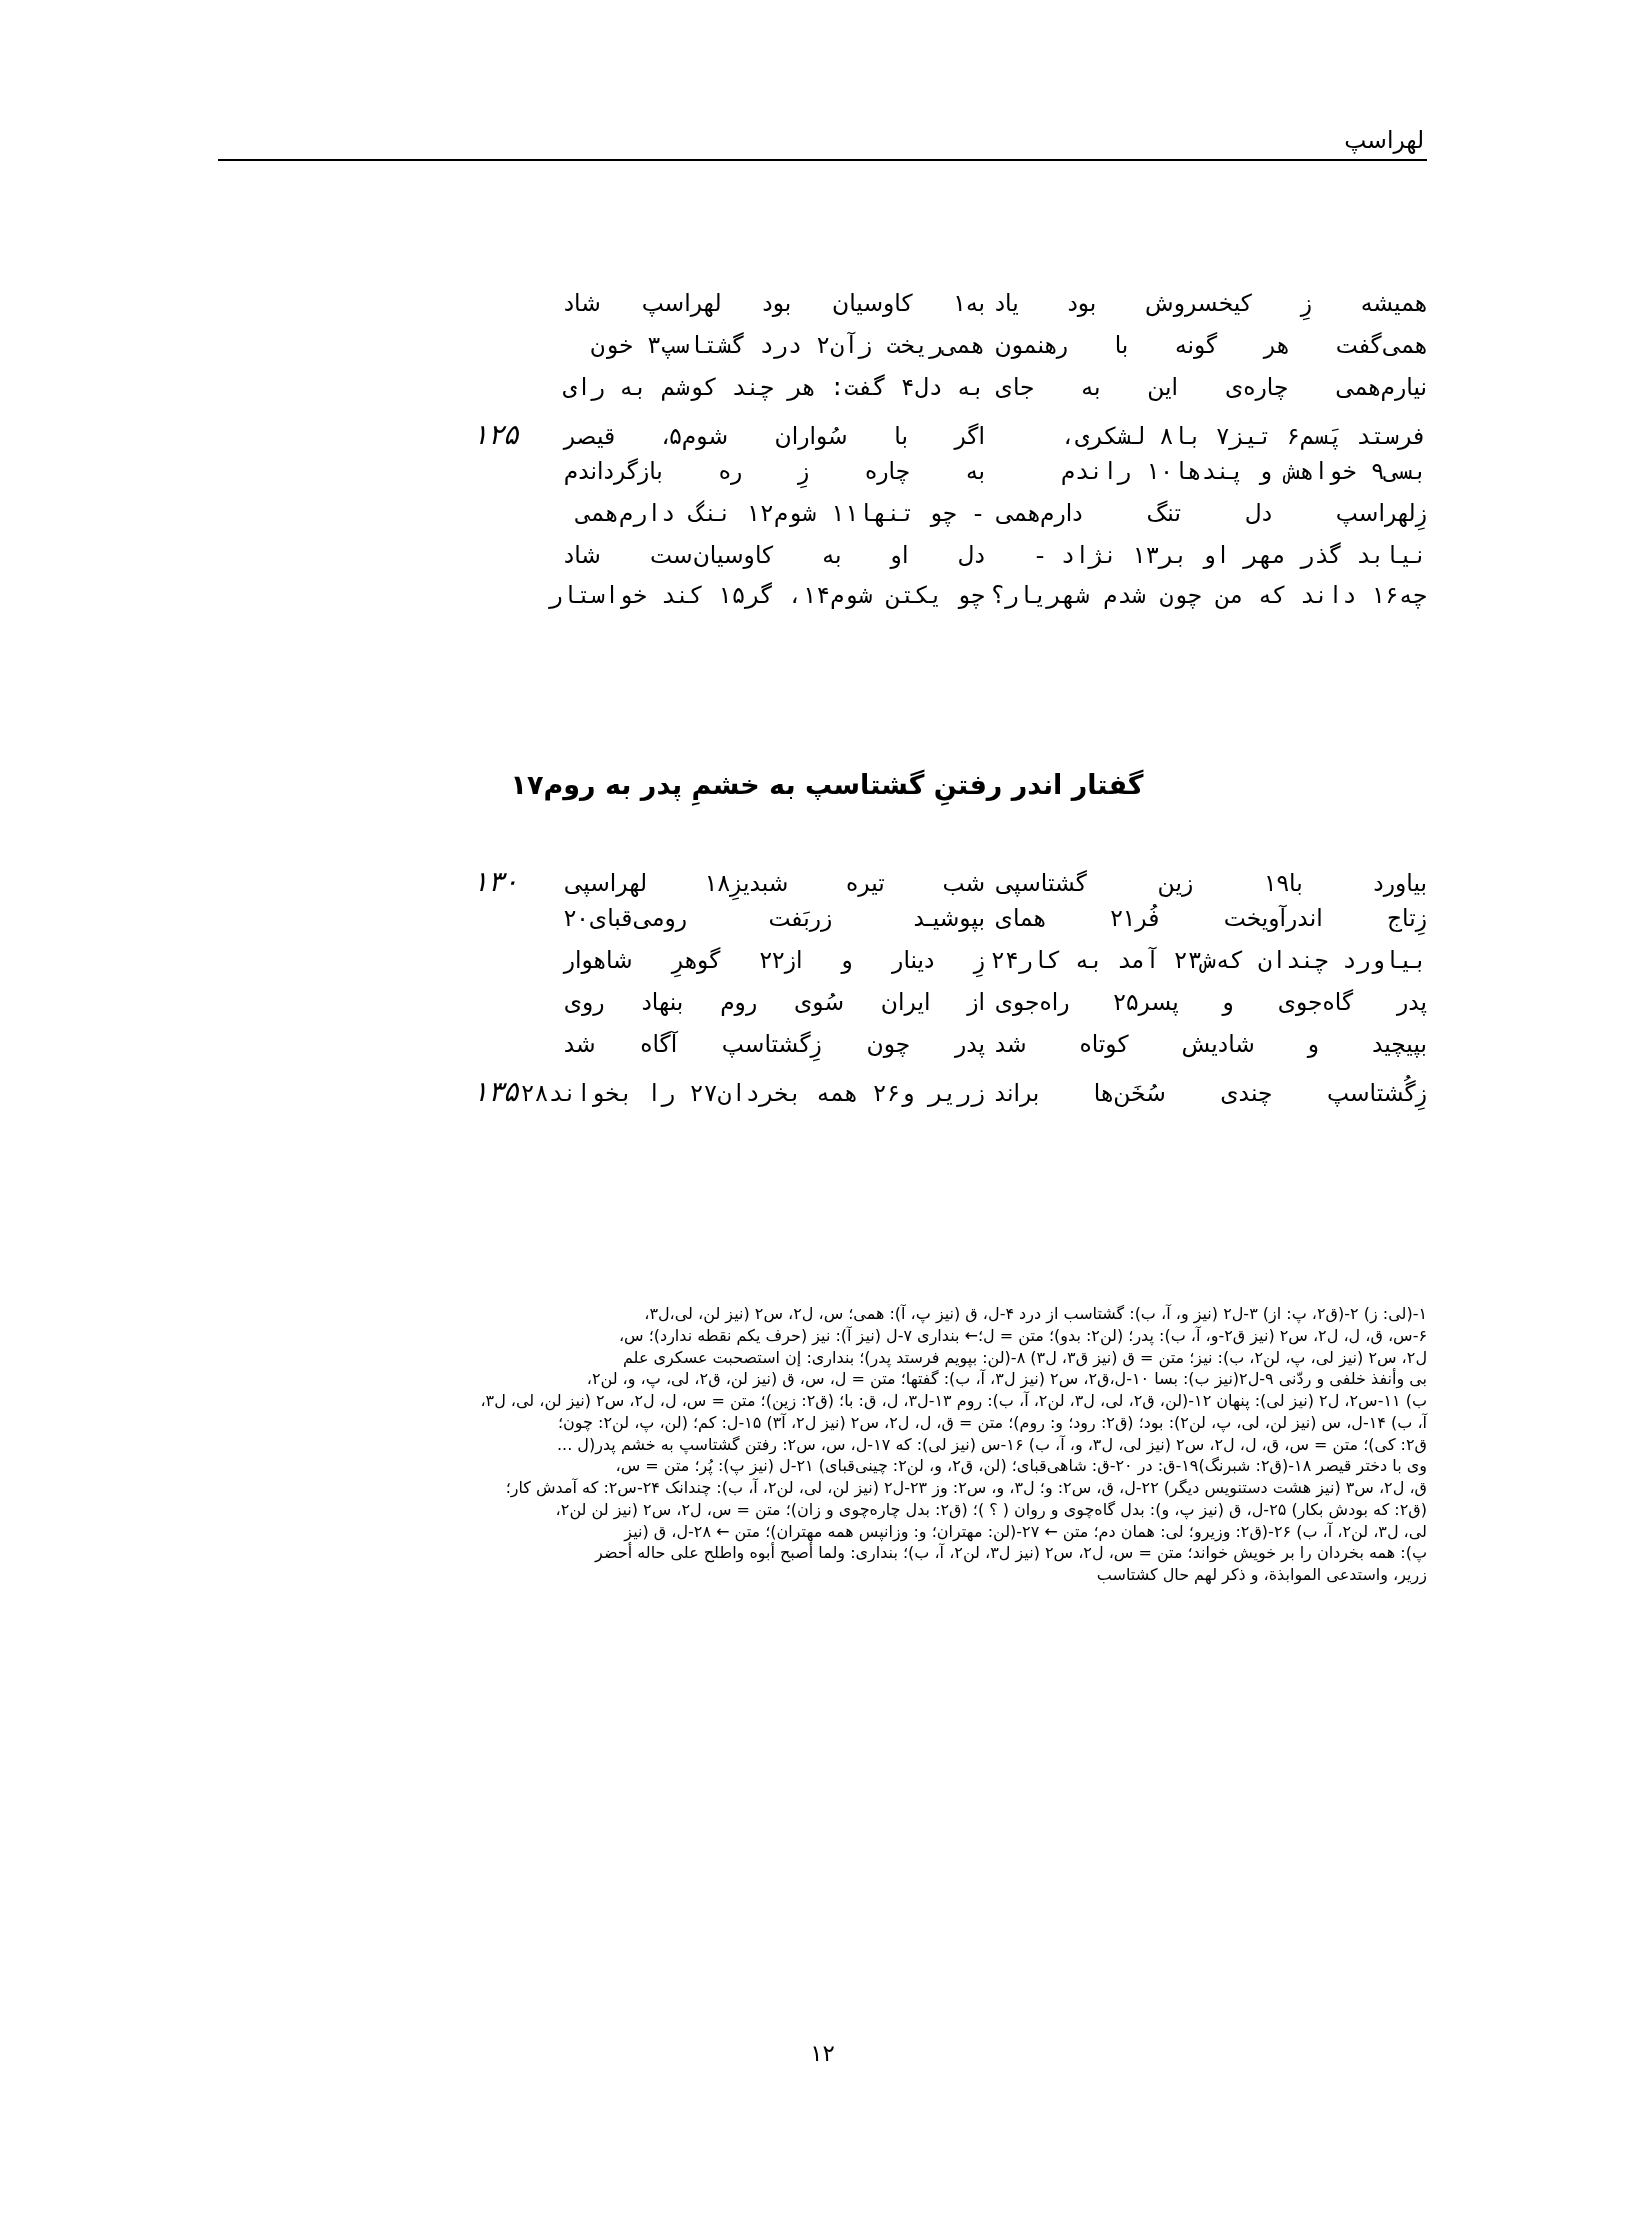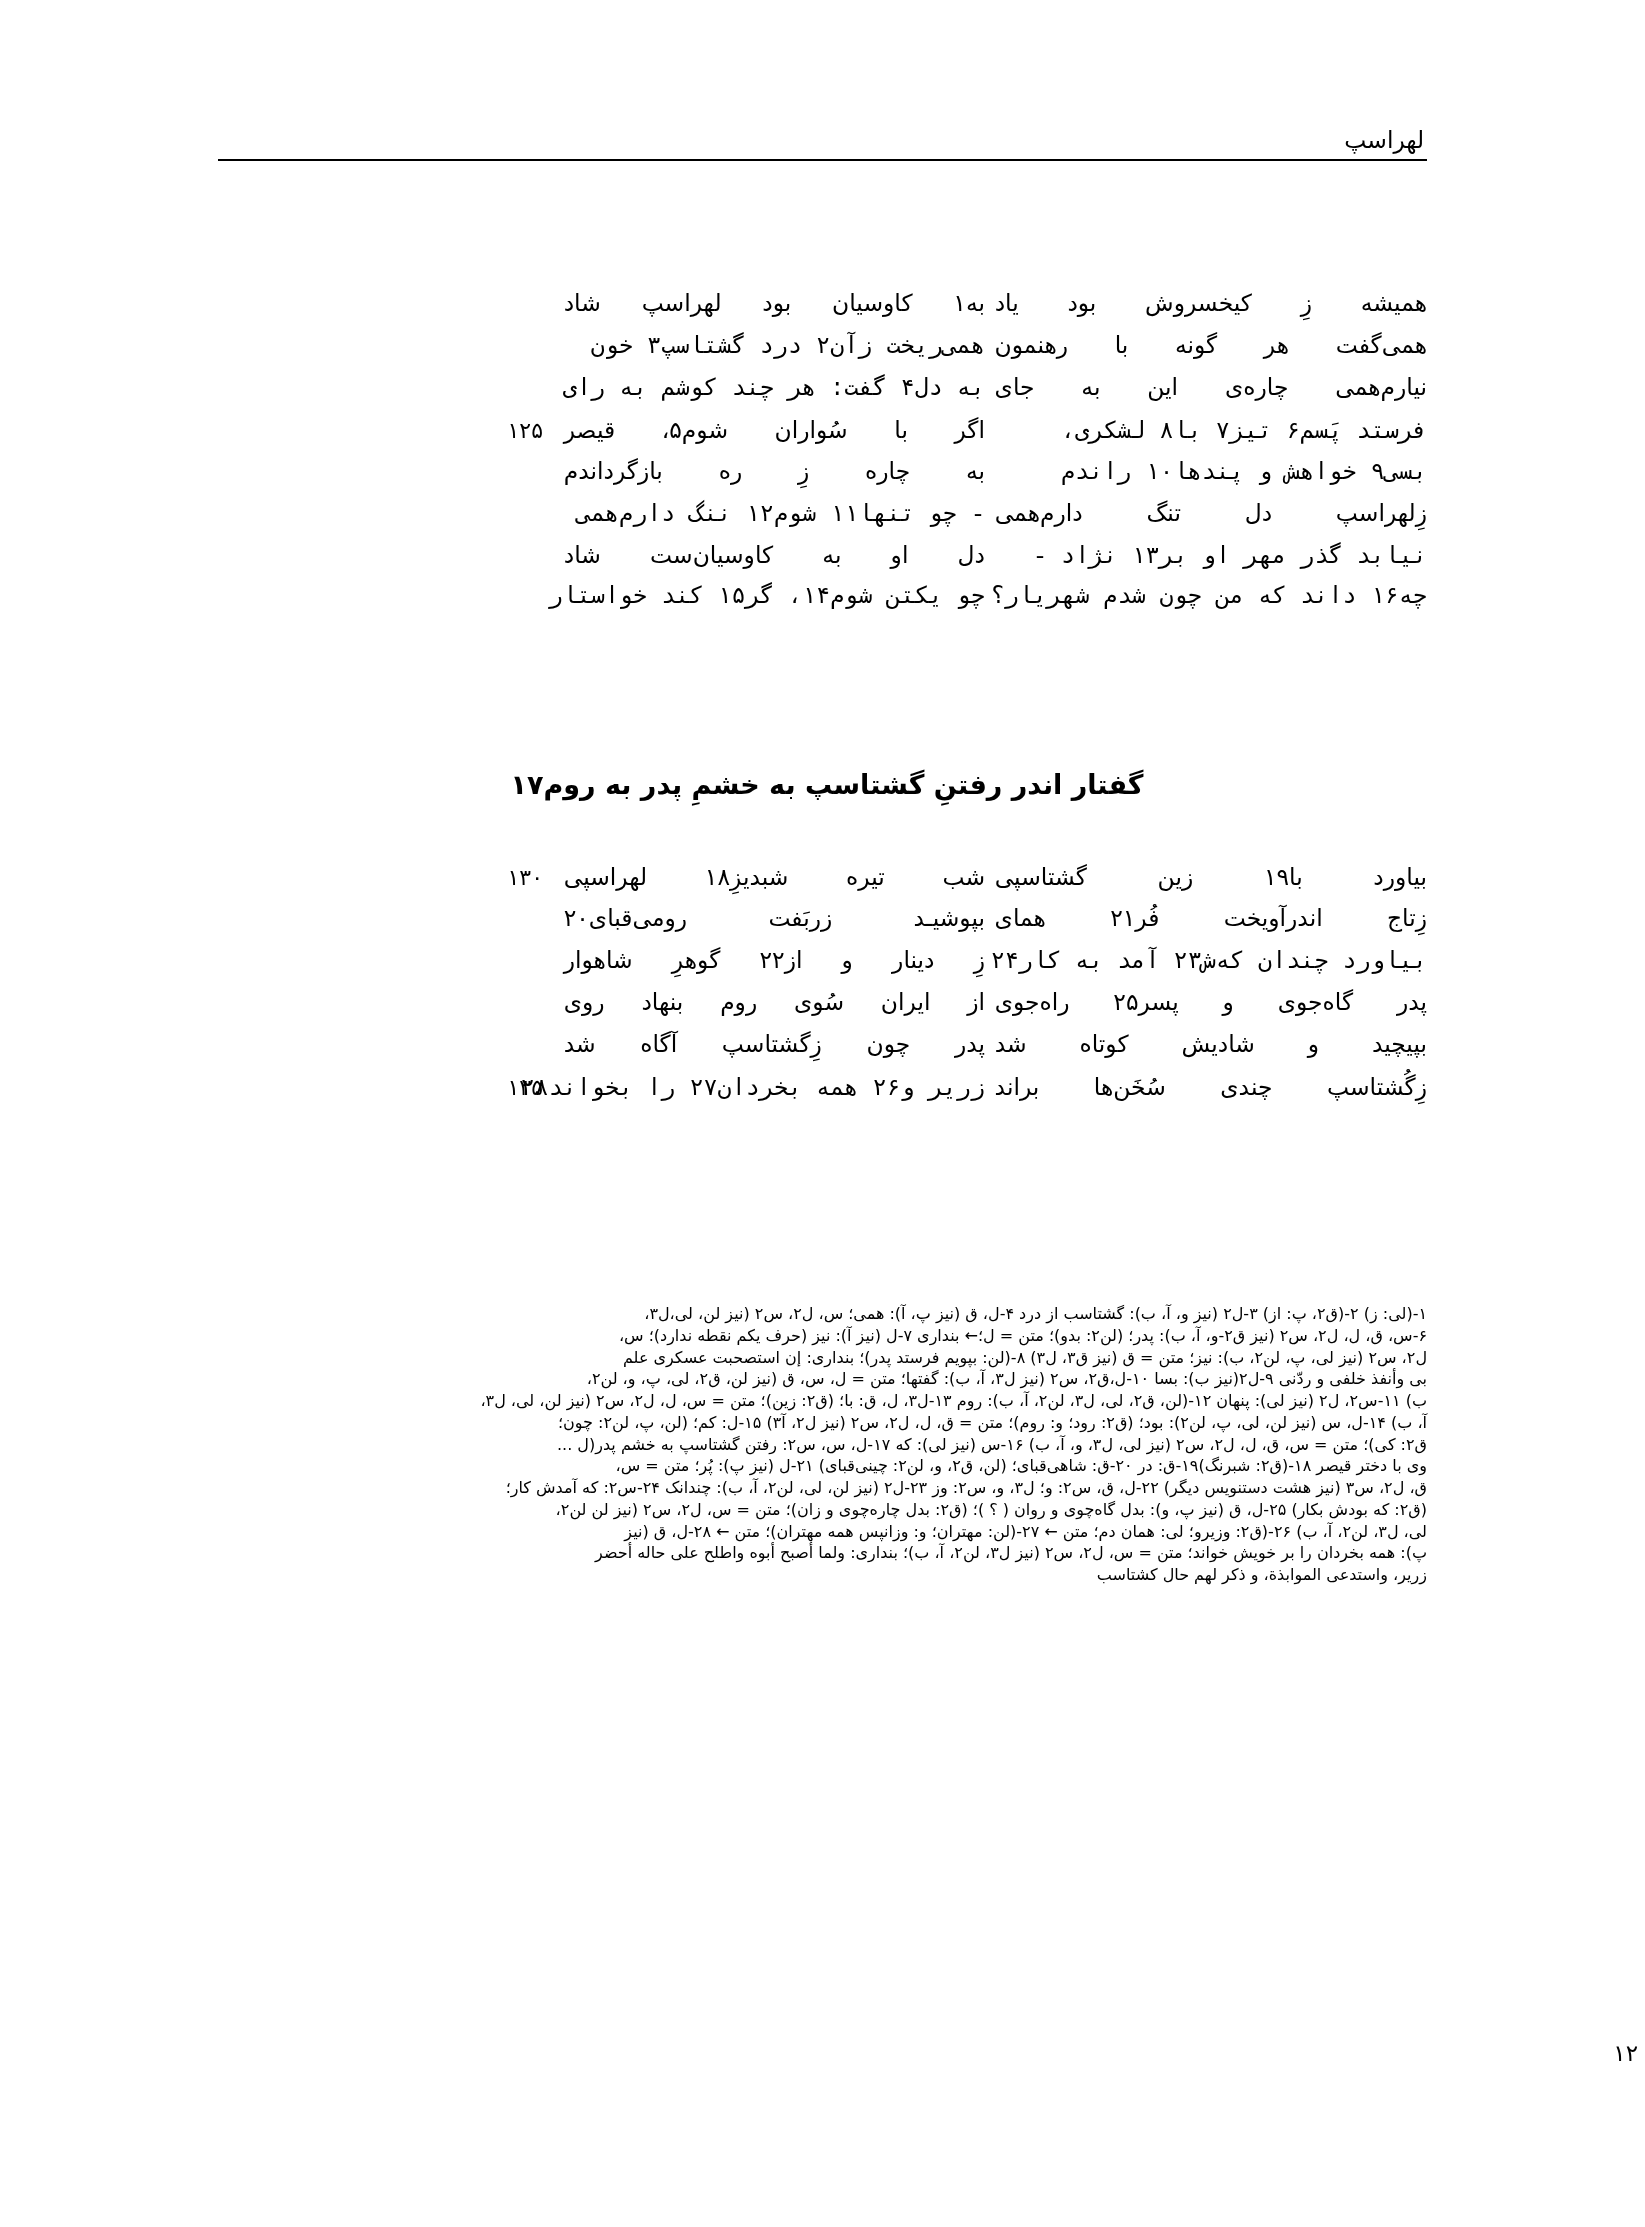--- a/index.html
+++ b/index.html
@@ -52,25 +52,26 @@
   .couplet {
     display: flex;
     flex-direction: row;
     align-items: baseline;
     height: 42px;
     white-space: nowrap;
   }
   .vnum {
     width: 74px;
     flex: 0 0 74px;
-    text-align: right;
-    font-size: 22px;
+    text-align: left;
+    font-size: 28px;
     letter-spacing: 0.3px;
     padding-left: 4.1px;
     box-sizing: border-box;
+    font-style: italic;
   }
   .hemistich {
     flex: 0 0 442px;
     width: 442px;
     font-size: 23.4px;
     line-height: 1.0;
     display: flex;
     justify-content: space-between;
     box-sizing: border-box;
   }
@@ -107,22 +108,22 @@
     margin: 0;
     padding: 0;
     white-space: nowrap;
   }
   .notes p.last { text-align: center; white-space: nowrap; }
 
   
   .folio {
     position: absolute;
     left: 0;
-    right: 7px;
-    text-align: right;
+    right: 0;
+    text-align: center;
     font-size: 23px;
     font-family: Liberation Serif, serif;
   }
 </style>
 </head>
 <body>
 
 <div class="page">
 
   <div class="runhead-wrap">

